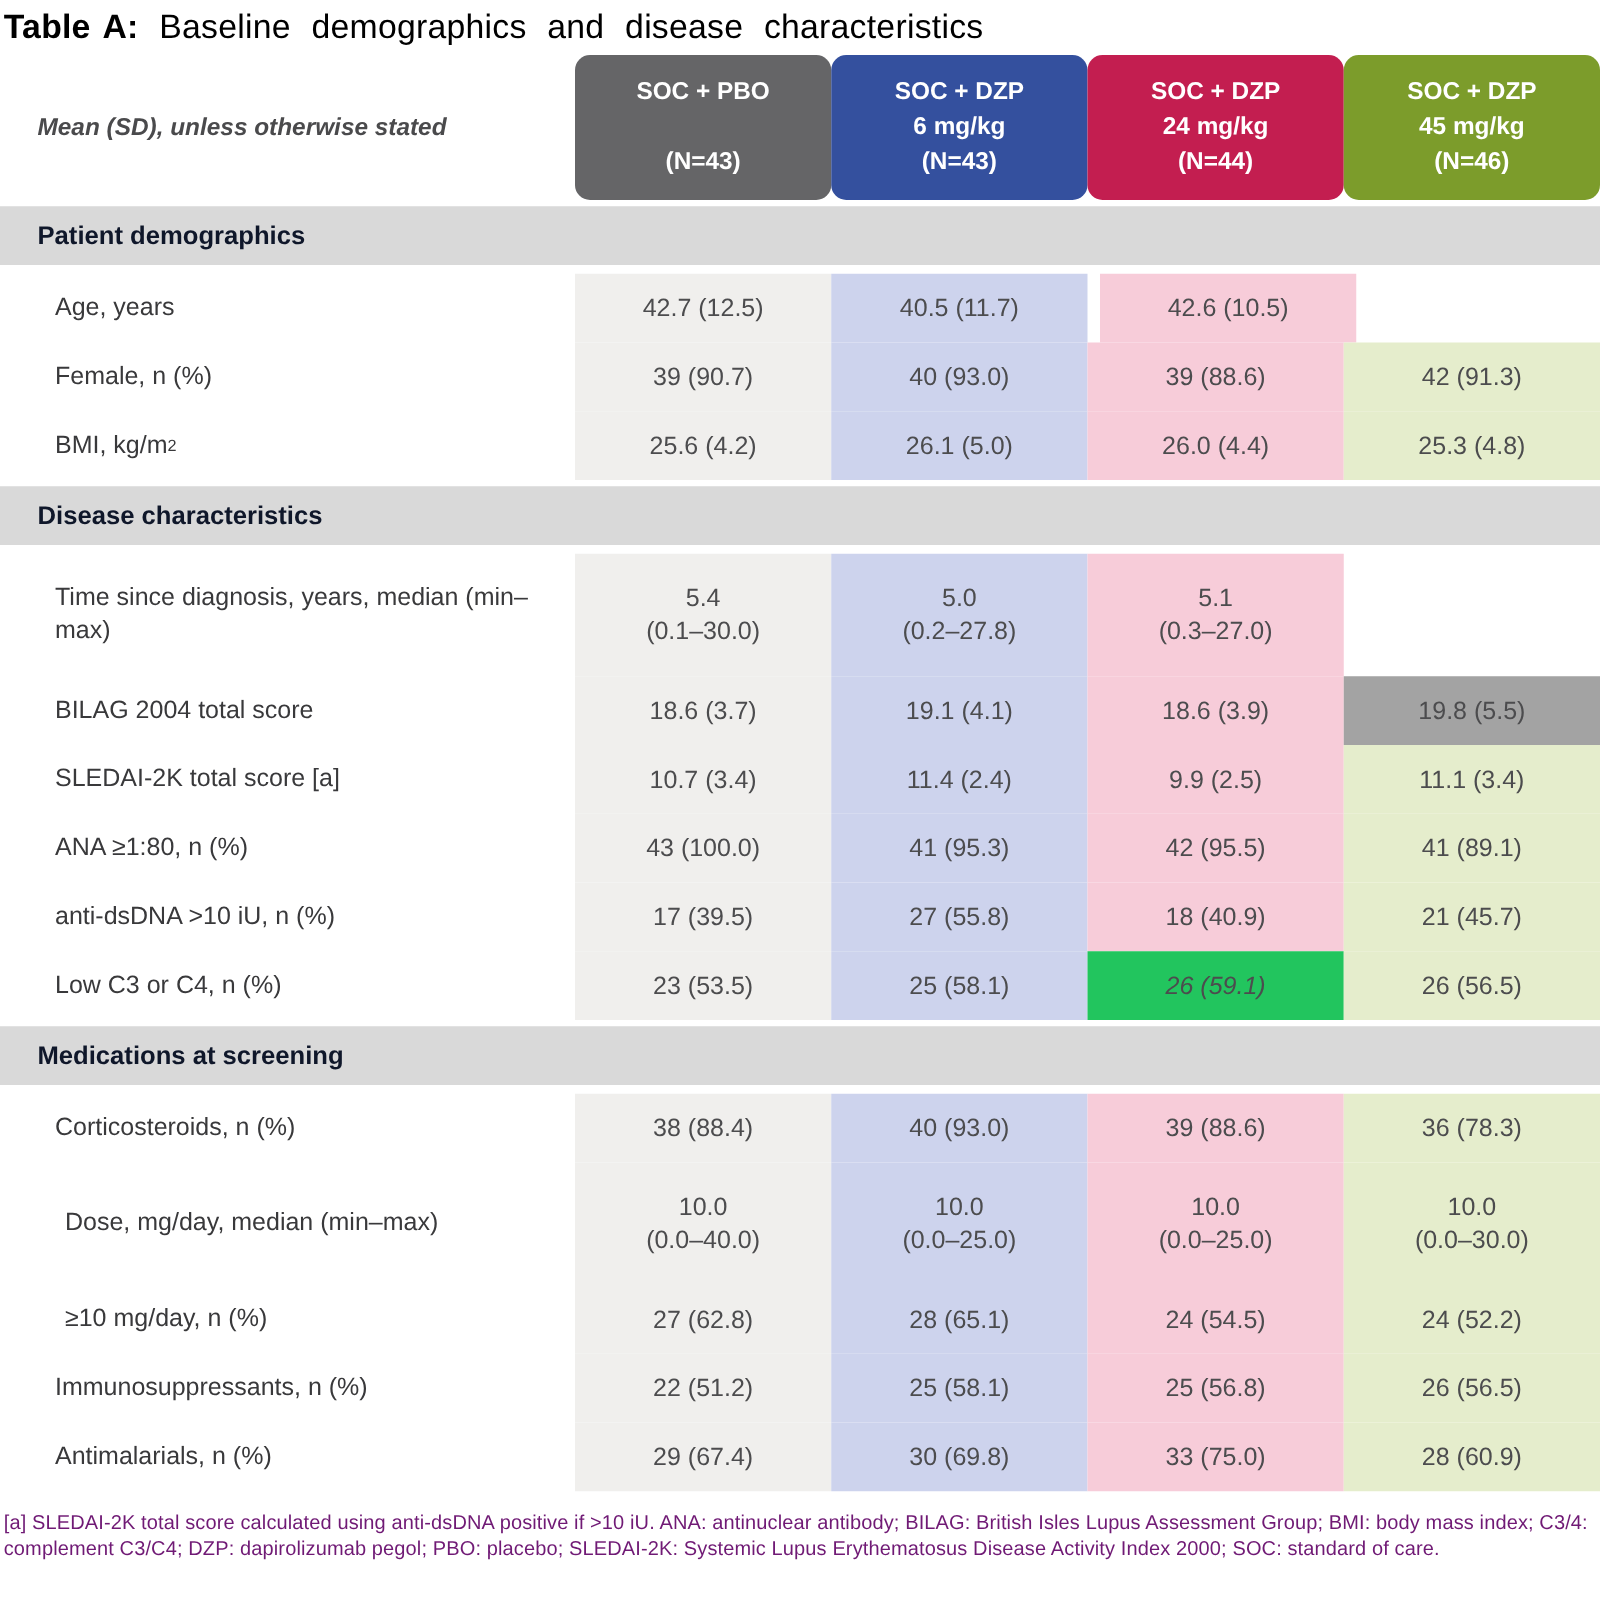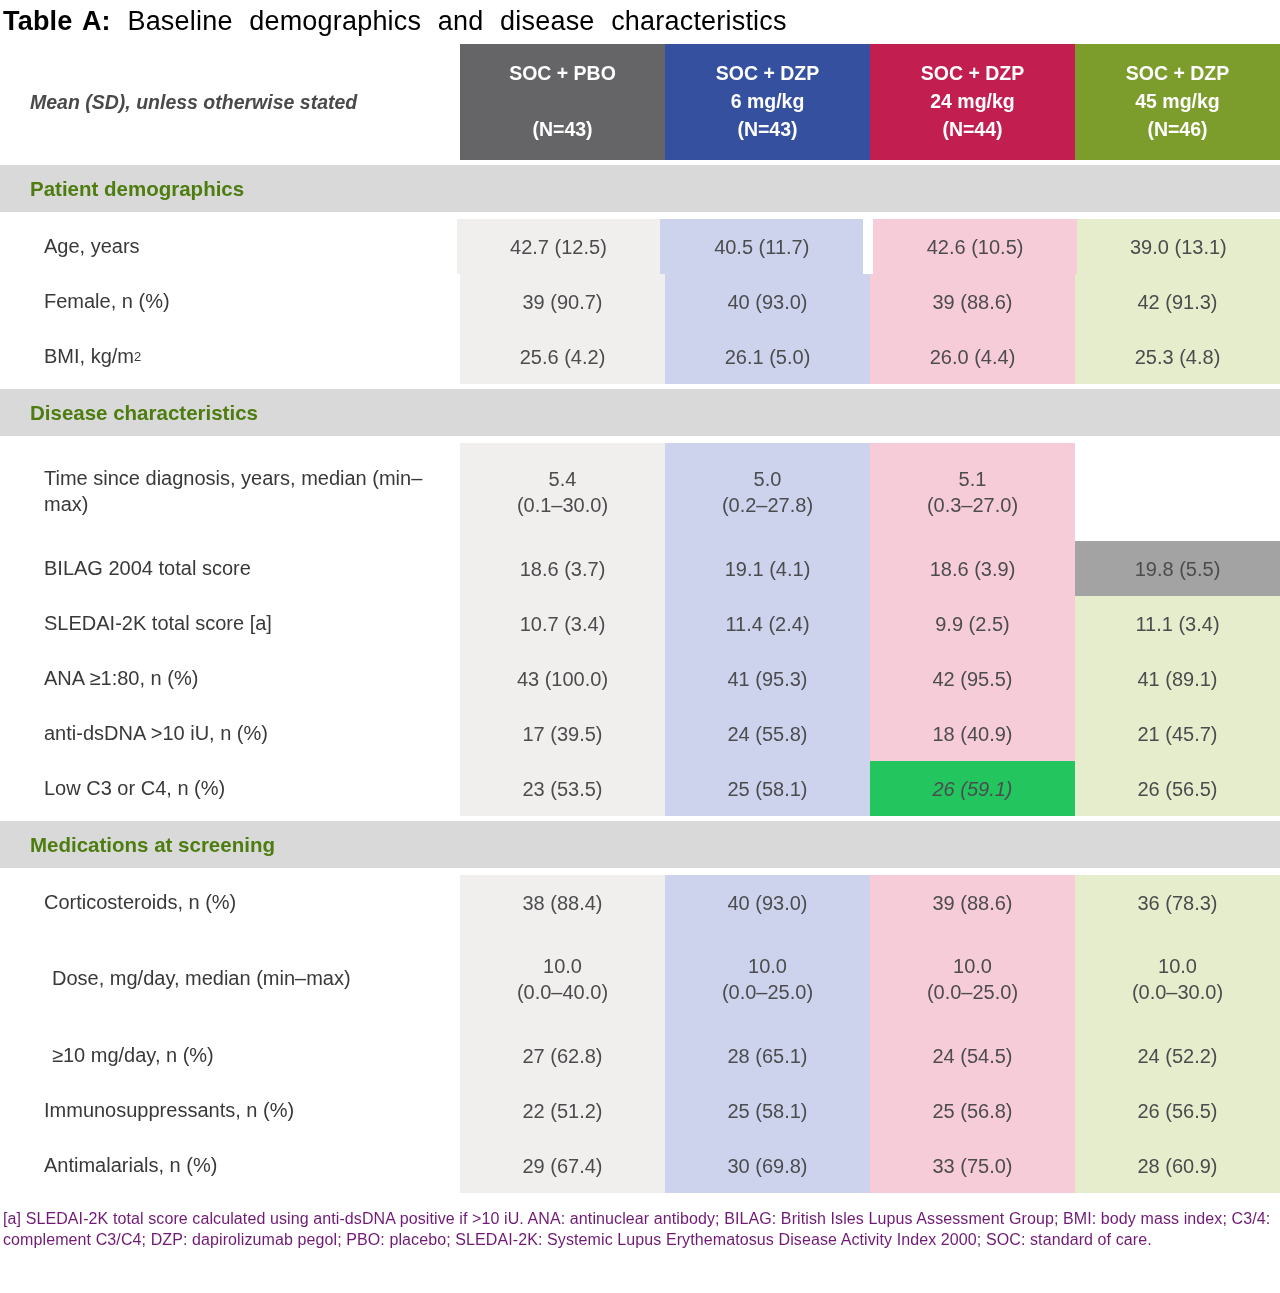--- a/index.html
+++ b/index.html
@@ -9,24 +9,24 @@
   .title { font-size: 27px; font-weight: 400; color: #000; margin: 6px 0 7px 3px; word-spacing: 0.33em; letter-spacing: 0.2px; }
   .title-prefix { font-weight: 700; word-spacing: 0.1em; }
 
   .thead { display: flex; }
   .mean-label { width: 496px; box-sizing: border-box; display: flex; align-items: center;
     padding-left: 30px; padding-right: 16px; font-weight: 700; font-style: italic;
     font-size: 19.5px; color: #4a4a4c; }
   .head-cols { display: flex; }
   .head-cell { width: 205px; height: 116px; box-sizing: border-box; display: flex; align-items: center;
     justify-content: center; text-align: center; white-space: pre-line; color: #fff;
-    font-weight: 700; font-size: 19.5px; line-height: 1.42; }
+    font-weight: 700; font-size: 19.5px; line-height: 1.42; border-radius: 12px; }
 
   .section-band { height: 47px; display: flex; align-items: center; padding-left: 30px;
-    font-weight: 700; font-size: 20.5px; color: #4d7c0f; margin: 5px 0 7px 0; box-sizing: border-box; }
+    font-weight: 700; font-size: 20.5px; color: #0f172a; margin: 5px 0 7px 0; box-sizing: border-box; }
 
   .row { display: flex; height: 55px; }
   .row.tall { height: 98px; }
   .row-label { width: 460px; box-sizing: border-box; display: flex; align-items: center;
     padding-left: 44px; padding-right: 26px; font-size: 20px; color: #39393b; line-height: 1.28; }
   .row-label.indent { padding-left: 52px; }
   .row-label sup { font-size: 13px; line-height: 1; }
   .value-cell { width: 205px; box-sizing: border-box; display: flex; align-items: center; justify-content: center;
     text-align: center; white-space: pre-line; font-size: 20px; color: #4c4c4e; line-height: 1.3; }
 
@@ -57,21 +57,20 @@
       </div>
   </div>
 
   <div id="table-body">
       <div class="section-band" style="background: rgb(217, 217, 217);">Patient demographics</div>
       <div class="row">
         <div class="row-label">Age, years</div>
         <div class="value-cell" style="background: rgb(240, 239, 237);">42.7 (12.5)</div>
         <div class="value-cell" style="background: rgb(205, 211, 237);">40.5 (11.7)</div>
         <div class="value-cell" style="background: rgb(247, 204, 217); margin-left: 10px;">42.6 (10.5)</div>
-        <div class="value-cell" style="background: rgb(229, 237, 204);">39.0 (13.1)</div>
       </div>
       <div class="row">
         <div class="row-label">Female, n (%)</div>
         <div class="value-cell" style="background: rgb(240, 239, 237);">39 (90.7)</div>
         <div class="value-cell" style="background: rgb(205, 211, 237);">40 (93.0)</div>
         <div class="value-cell" style="background: rgb(247, 204, 217);">39 (88.6)</div>
         <div class="value-cell" style="background: rgb(229, 237, 204);">42 (91.3)</div>
       </div>
       <div class="row">
         <div class="row-label">BMI, kg/m<sup>2</sup></div>
@@ -107,21 +106,21 @@
       <div class="row">
         <div class="row-label">ANA ≥1:80, n (%)</div>
         <div class="value-cell" style="background: rgb(240, 239, 237);">43 (100.0)</div>
         <div class="value-cell" style="background: rgb(205, 211, 237);">41 (95.3)</div>
         <div class="value-cell" style="background: rgb(247, 204, 217);">42 (95.5)</div>
         <div class="value-cell" style="background: rgb(229, 237, 204);">41 (89.1)</div>
       </div>
       <div class="row">
         <div class="row-label">anti-dsDNA &gt;10 iU, n (%)</div>
         <div class="value-cell" style="background: rgb(240, 239, 237);">17 (39.5)</div>
-        <div class="value-cell" style="background: rgb(205, 211, 237);">24 (55.8)</div>
+        <div class="value-cell" style="background: rgb(205, 211, 237);">27 (55.8)</div>
         <div class="value-cell" style="background: rgb(247, 204, 217);">18 (40.9)</div>
         <div class="value-cell" style="background: rgb(229, 237, 204);">21 (45.7)</div>
       </div>
       <div class="row">
         <div class="row-label">Low C3 or C4, n (%)</div>
         <div class="value-cell" style="background: rgb(240, 239, 237);">23 (53.5)</div>
         <div class="value-cell" style="background: rgb(205, 211, 237);">25 (58.1)</div>
         <div class="value-cell" style="background: #22c55e; font-style: italic;">26 (59.1)</div>
         <div class="value-cell" style="background: rgb(229, 237, 204);">26 (56.5)</div>
       </div>

